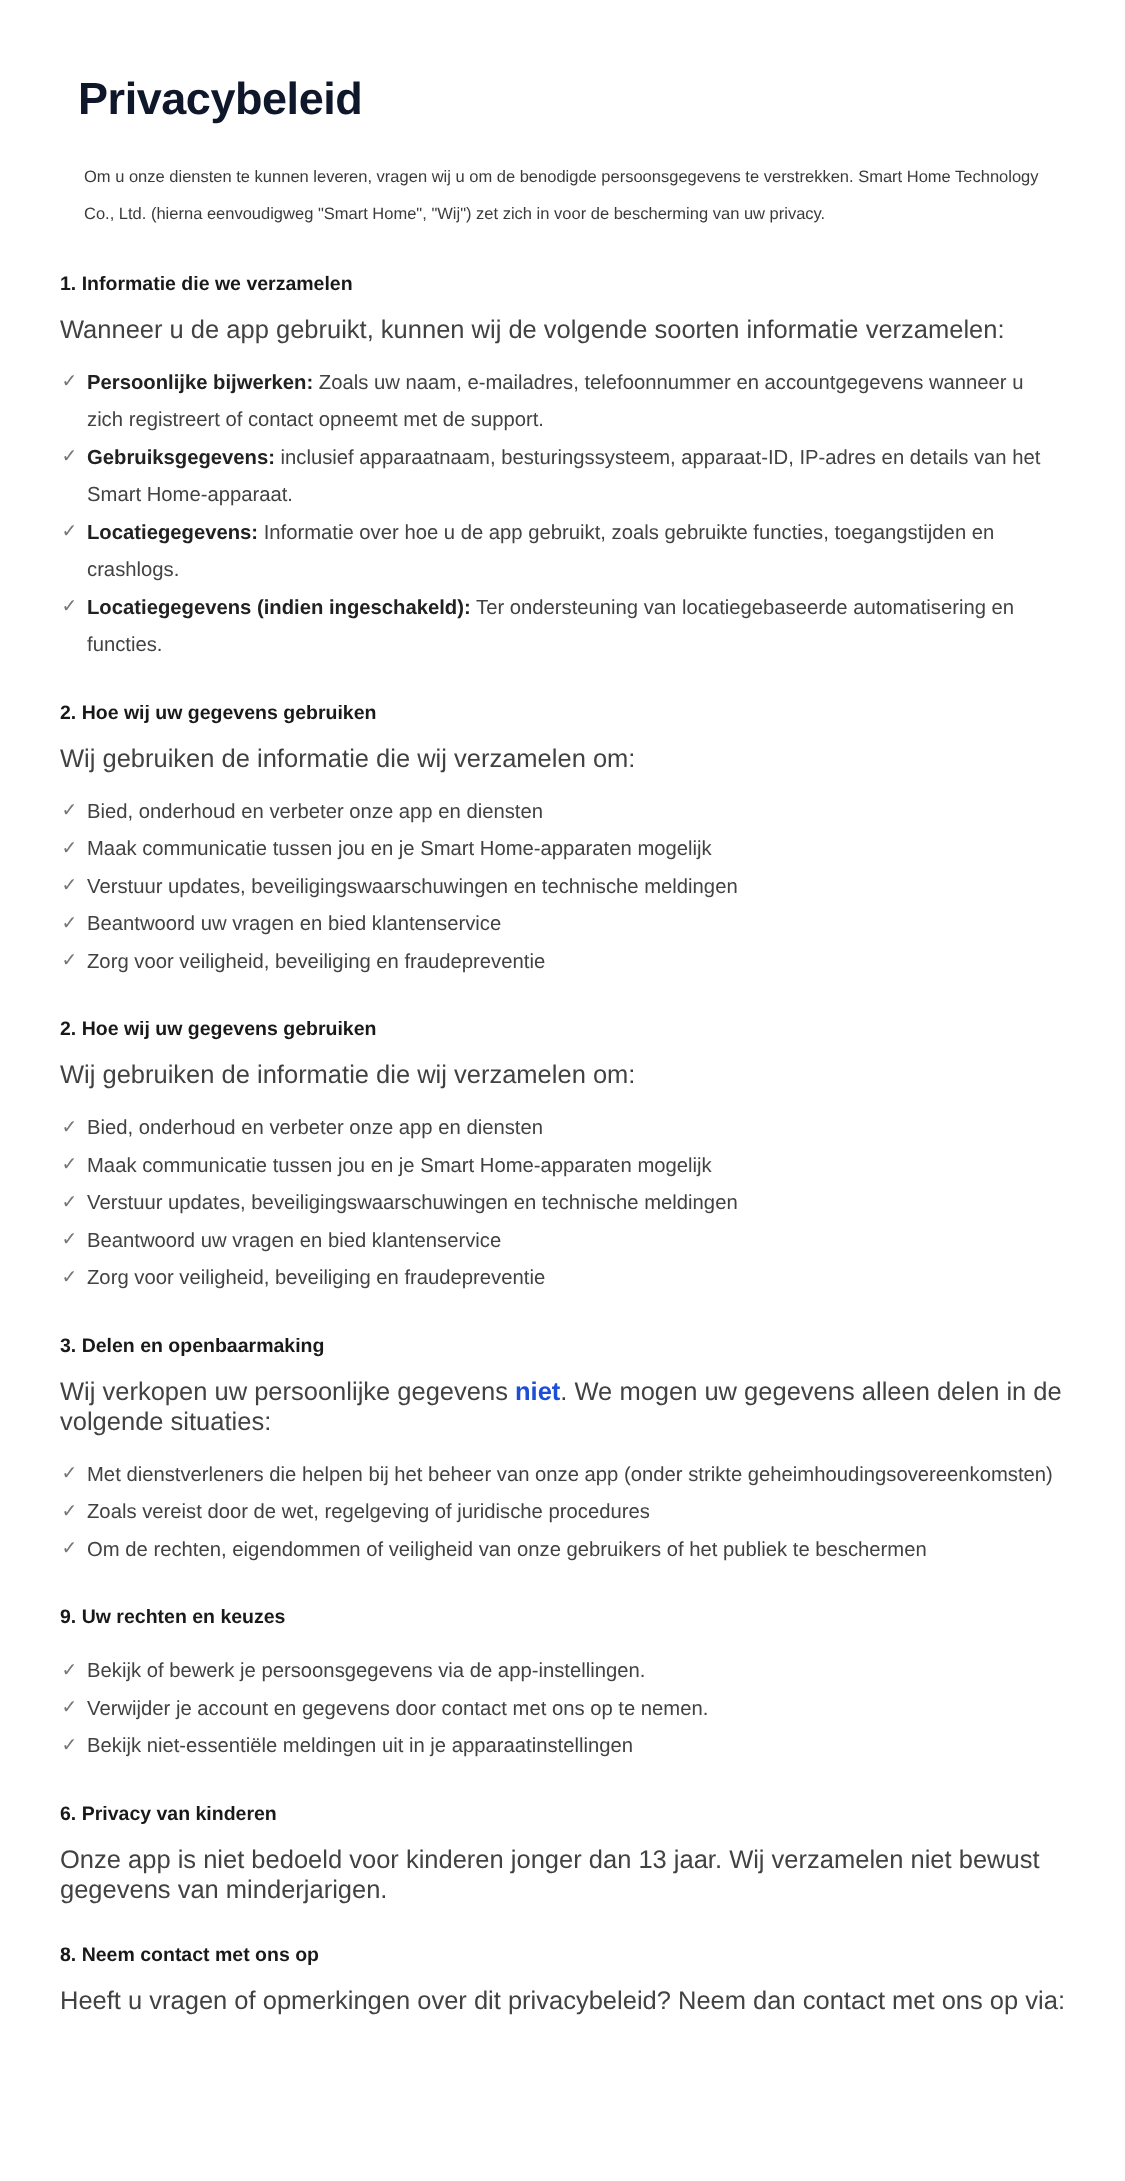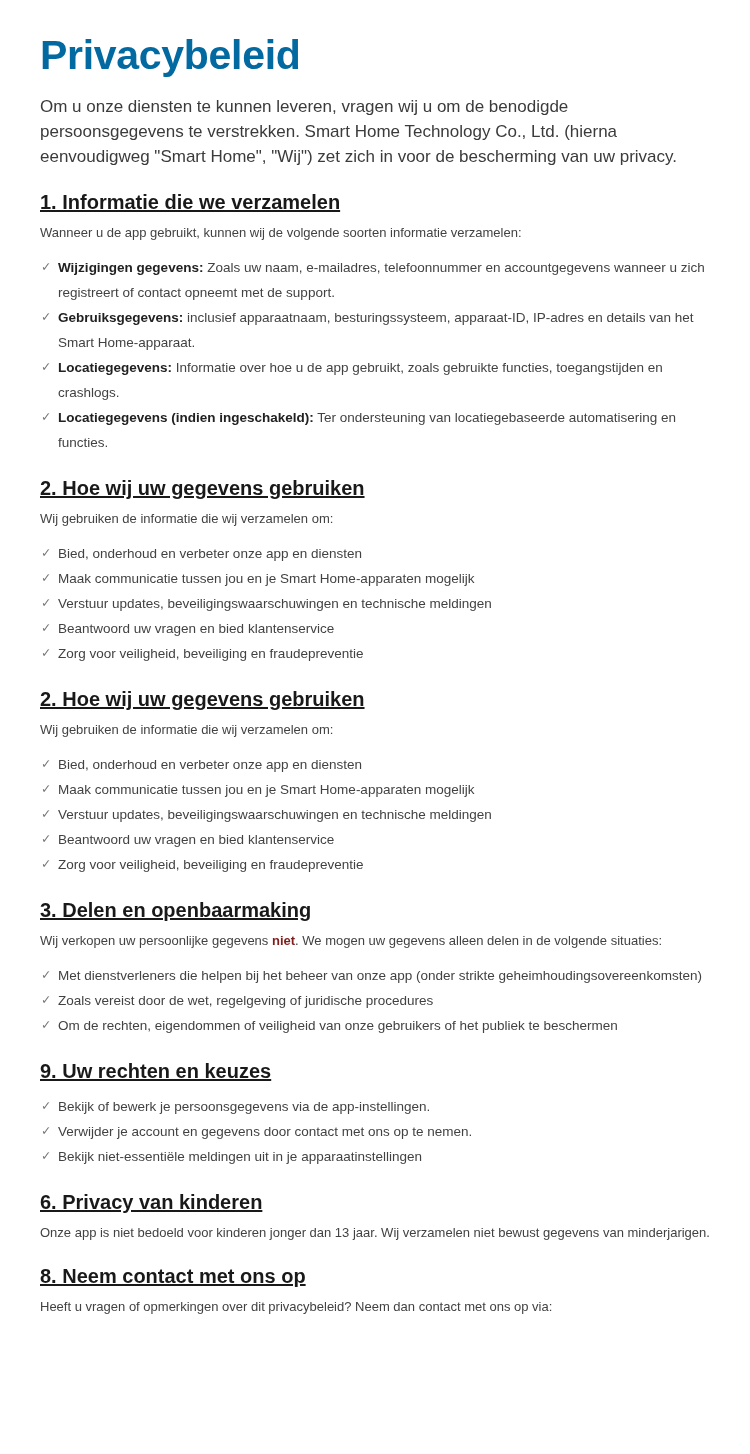--- a/index.html
+++ b/index.html
@@ -5,51 +5,50 @@
   * { box-sizing: border-box; }
   html, body { margin: 0; padding: 0; background: #ffffff; }
   body {
     font-family: "Liberation Sans", sans-serif;
     color: #424242;
     width: 750px;
   }
   .page { padding: 36px 40px 30px 40px; }
 
   .page-title {
-    margin: 0;
-    font-size: 41px;
+    margin: 12px;
+    font-size: 30px;
     line-height: 38px;
     font-weight: 700;
     letter-spacing: -0.3px;
-    color: #0369a1;
+    color: #0f172a;
   }
 
   .intro {
-    margin: 20px 0 0 0;
-    font-size: 17px;
+    margin: 20px 0 0 16px;
+    font-size: 11px;
     line-height: 25px;
     color: #3b3b3b;
   }
 
   .section-heading {
     margin: 22px 0 0 0;
-    font-size: 20px;
+    font-size: 13px;
     line-height: 22px;
     font-weight: 700;
     color: #191919;
-    text-decoration: underline;
   }
 
   .lead, .body-text {
     margin: 10px 0 0 0;
-    font-size: 13px;
+    font-size: 17px;
     line-height: 20px;
     color: #424242;
   }
-  .lead b, .body-text b { color: #7f1d1d; }
+  .lead b, .body-text b { color: #1d4ed8; }
 
   .check-list {
     list-style: none;
     margin: 12px 0 0 0;
     padding: 0;
   }
   .check-list li {
     display: flex;
     align-items: flex-start;
     font-size: 13.5px;
@@ -74,21 +73,21 @@
   <h1 class="page-title">Privacybeleid</h1>
 
   <p class="intro">Om u onze diensten te kunnen leveren, vragen wij u om de benodigde persoonsgegevens te verstrekken. Smart Home Technology Co., Ltd. (hierna eenvoudigweg "Smart Home", "Wij") zet zich in voor de bescherming van uw privacy.</p>
 
   <div class="section">
     <h2 class="section-heading">1. Informatie die we verzamelen</h2>
     <p class="lead">Wanneer u de app gebruikt, kunnen wij de volgende soorten informatie verzamelen:</p>
     <ul class="check-list">
       <li>
         <span class="check-icon">✓</span>
-        <span class="item-body"><span class="item-lead">Wijzigingen gegevens:</span><span> Zoals uw naam, e-mailadres, telefoonnummer en accountgegevens wanneer u zich registreert of contact opneemt met de support.</span></span>
+        <span class="item-body"><span class="item-lead">Persoonlijke bijwerken:</span><span> Zoals uw naam, e-mailadres, telefoonnummer en accountgegevens wanneer u zich registreert of contact opneemt met de support.</span></span>
       </li>
       <li>
         <span class="check-icon">✓</span>
         <span class="item-body"><span class="item-lead">Gebruiksgegevens:</span><span> inclusief apparaatnaam, besturingssysteem, apparaat-ID, IP-adres en details van het Smart Home-apparaat.</span></span>
       </li>
       <li>
         <span class="check-icon">✓</span>
         <span class="item-body"><span class="item-lead">Locatiegegevens:</span><span> Informatie over hoe u de app gebruikt, zoals gebruikte functies, toegangstijden en crashlogs.</span></span>
       </li>
       <li>

